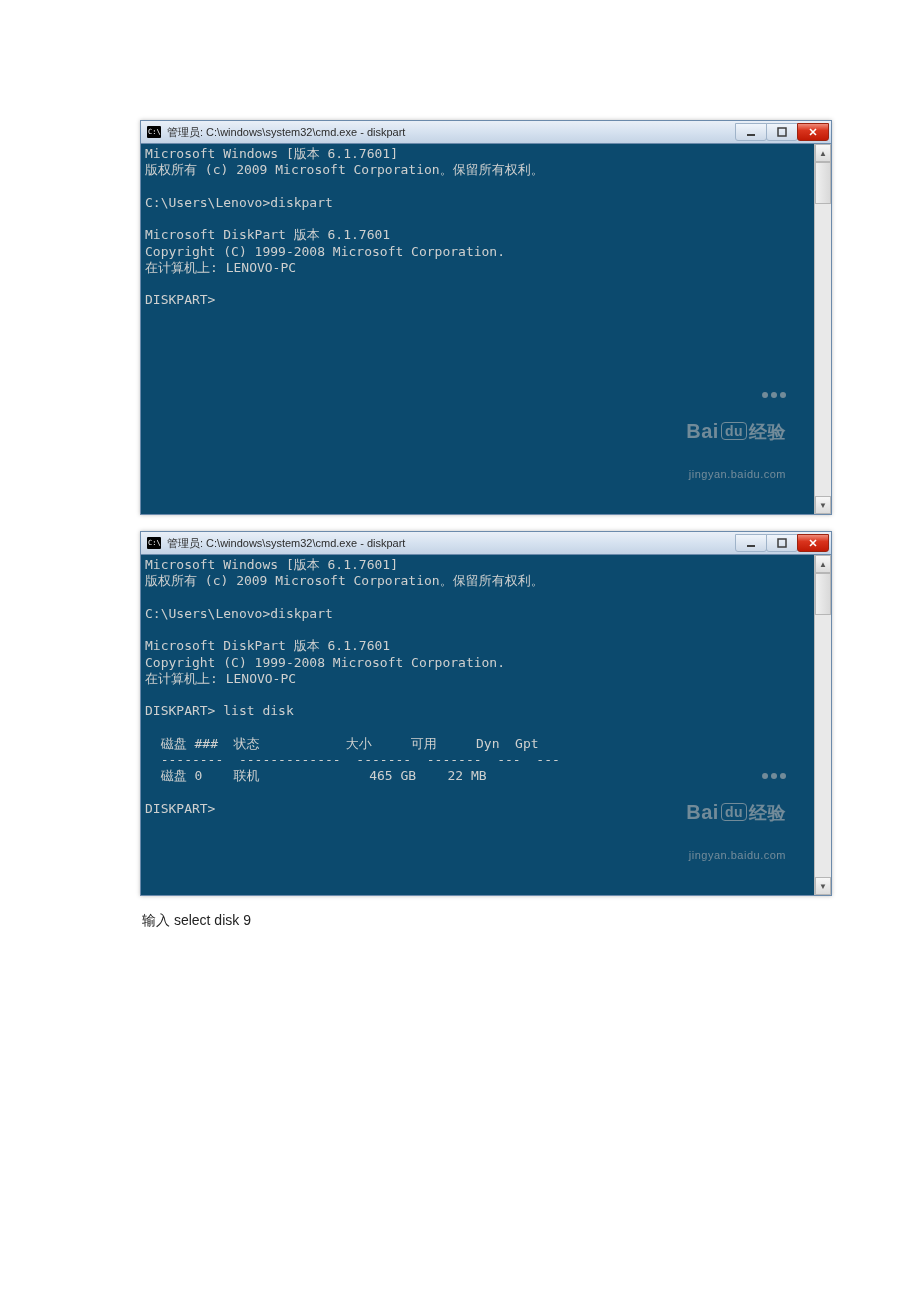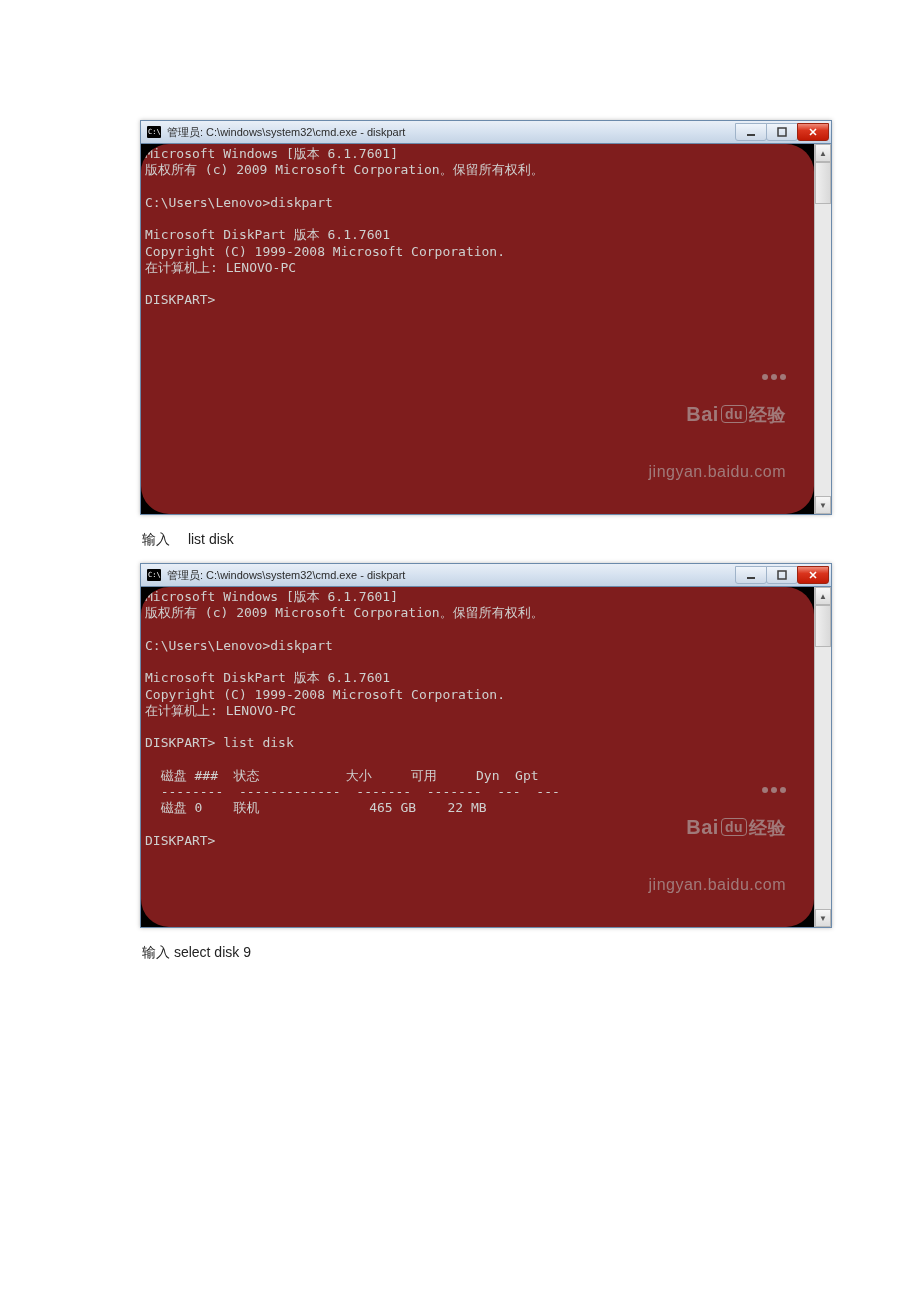--- a/index.html
+++ b/index.html
@@ -92,30 +92,29 @@
   }
   .sb-thumb{
     height:40px;
     background:linear-gradient(to right,#f0f0f0,#d9d9d9);
     border:1px solid #b6b6b6;
     margin:0;
   }
   .sb-track{flex:1;}
   .terminal {
     flex:1;
-    background: #7f1d1d;
+    background: #0c4a6e;
     color: #cfd0cf;
     font-family: "SimSun","NSimSun","Consolas",monospace;
     font-size: 13px;
     line-height: 1.25;
     padding: 2px 4px 4px 4px;
     white-space: pre;
     overflow: hidden;
     position: relative;
-    border-radius: 28px;
   }
   .h370 .body-wrap{height:370px;}
   .h340 .body-wrap{height:340px;}
 
   .watermark {
     position: absolute;
     right: 28px;
     bottom: 6px;
     text-align: right;
     color: #b7b7b7;
@@ -148,23 +147,22 @@
     line-height:16px;
     vertical-align:2px;
     margin:0 2px;
   }
   .watermark .row1 .jy{
     font-size:18px;
     font-weight:bold;
     font-family:"Microsoft YaHei",sans-serif;
   }
   .watermark .row2 {
-    font-size: 16px;
+    font-size: 11px;
     letter-spacing: 0.5px;
-    margin-top: 12px;
   }
 
   .caption {
     font-size: 14px;
     color: #222;
     margin: 6px 0 14px 2px;
   }
 </style>
 </head>
 <body>
@@ -212,21 +210,20 @@
       </div>
       <div class="scrollbar">
         <div class="sb-btn">▲</div>
         <div class="sb-thumb"></div>
         <div class="sb-track"></div>
         <div class="sb-btn">▼</div>
       </div>
     </div>
   </div>
 
-  <div class="caption">输入　 list disk</div>
 
   <div class="cmd-window h340">
     <div class="titlebar">
       <span class="cmd-ico"></span>
       <span class="title-text">管理员: C:\windows\system32\cmd.exe - diskpart</span>
       <div class="win-btns">
         <div class="win-btn">
           <svg viewBox="0 0 10 10">
               <rect x="1" y="7" width="8" height="2" fill="currentColor"></rect>
             </svg>

